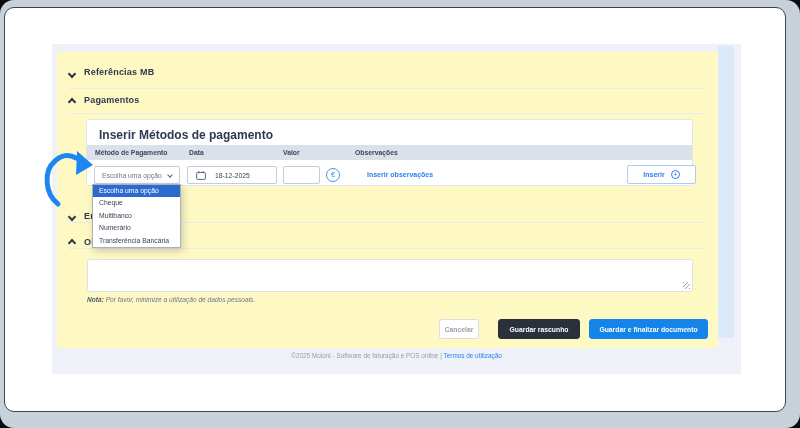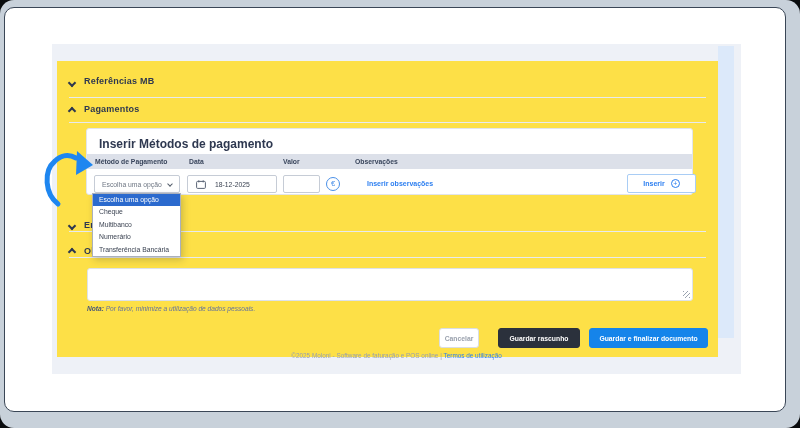--- a/index.html
+++ b/index.html
@@ -2,21 +2,21 @@
 <html><head>
 <meta charset="utf-8">
 <style>
   html,body{margin:0;padding:0;background:#0a0c0e;font-family:"Liberation Sans",sans-serif;}
   *{box-sizing:border-box;}
   .screen{position:relative;width:800px;height:428px;background:#c8d1da;border-radius:14px;overflow:hidden;}
   .window{position:absolute;left:4px;top:7px;width:782px;height:405px;background:#ffffff;
           border:1px solid #3a4656;border-radius:10px;overflow:hidden;}
   .panel{position:absolute;left:47px;top:36px;width:689px;height:330px;background:#eef1f7;}
   .bluestrip{position:absolute;left:666px;top:2px;width:16px;height:292px;background:#dce9fa;}
-  .card{position:absolute;left:5px;top:17px;width:661px;height:296px;background:#fde047;}
+  .card{position:absolute;left:5px;top:8px;width:661px;height:296px;background:#fef9c3;}
 
   .chev{position:absolute;width:6px;height:6px;border-left:2px solid #2e3850;border-bottom:2px solid #2e3850;}
   .chev.down{transform:rotate(-45deg);}
   .chev.up{transform:rotate(135deg);}
   .sec-label{position:absolute;left:27px;font-size:9px;font-weight:700;color:#2e3850;letter-spacing:.2px;white-space:nowrap;}
   .divider{position:absolute;left:12px;width:637px;height:1px;background:#e7eaef;}
 
   .paybox{position:absolute;left:29px;top:67px;width:607px;height:67px;border:1px solid #e2e5ea;border-radius:3px;background:#fff;}
   .paybox-title{position:absolute;left:12px;top:8px;font-size:12px;font-weight:700;color:#2e3850;}
   .headerband{position:absolute;left:0;top:25px;width:605px;height:15px;background:#dce0e9;}

